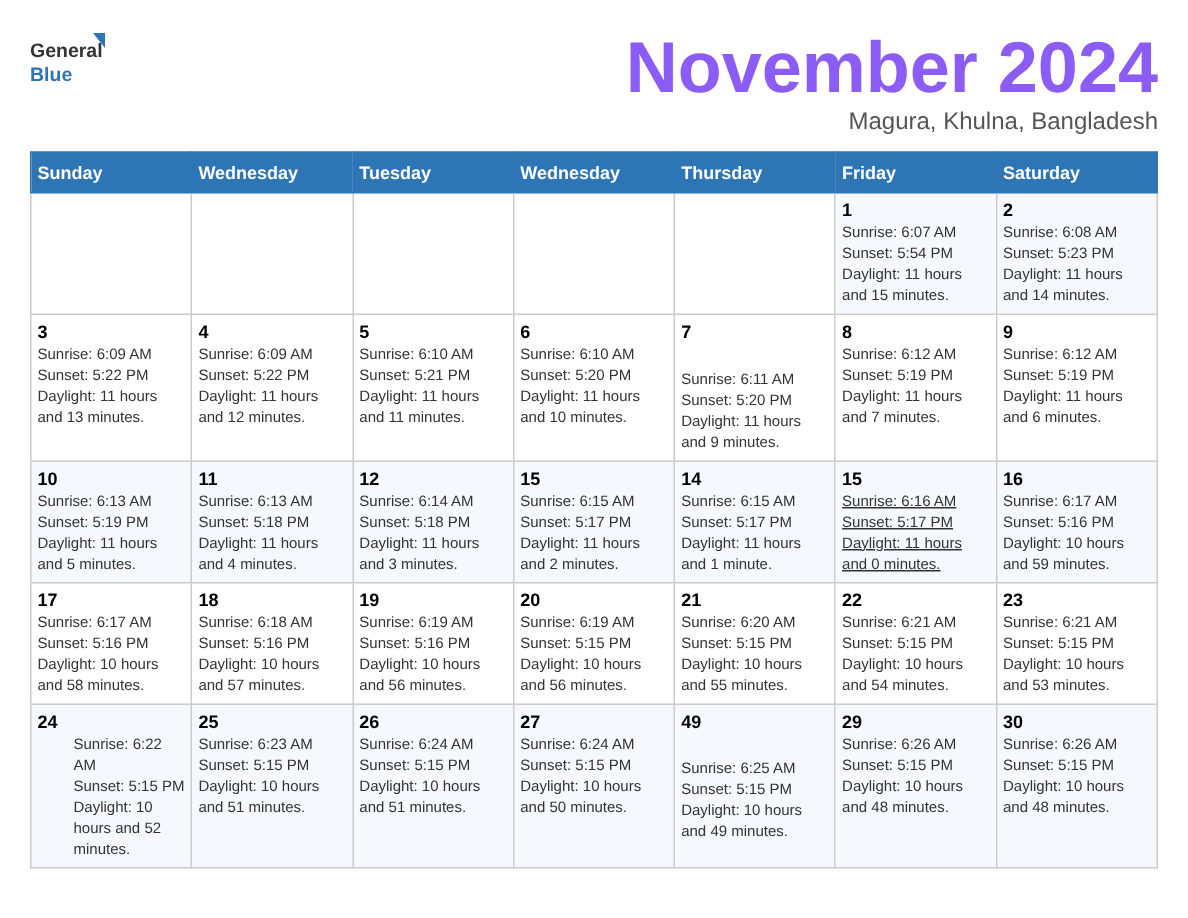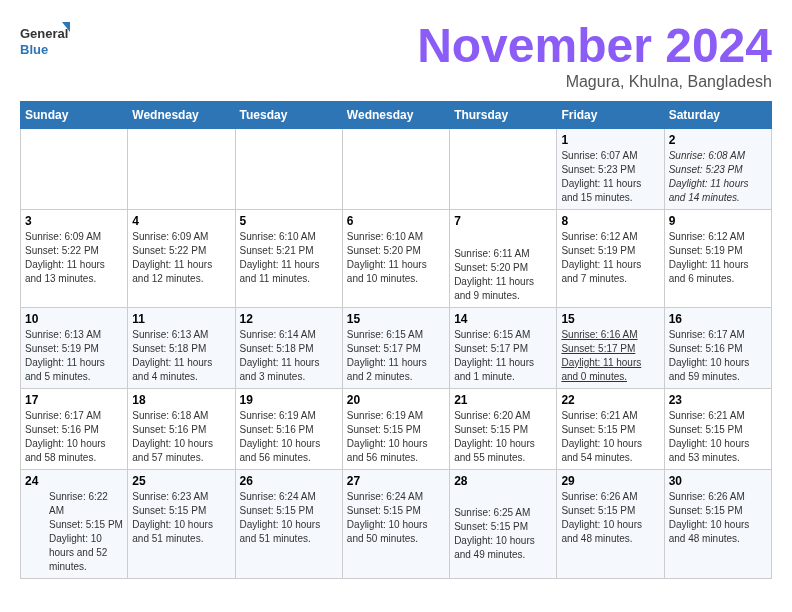--- a/index.html
+++ b/index.html
@@ -109,26 +109,26 @@
   <tbody id="calendar-body">
   <tr>
         <td class="empty-cell"></td>
         <td class="empty-cell"></td>
         <td class="empty-cell"></td>
         <td class="empty-cell"></td>
         <td class="empty-cell"></td>
         <td>
           <div class="day-number">1</div>
           <div class="day-info" style="white-space: pre-line;">Sunrise: 6:07 AM
-Sunset: 5:23 PM
+Sunset: 5:54 PM
 Daylight: 11 hours and 15 minutes.</div>
         </td>
         <td>
           <div class="day-number">2</div>
-          <div class="day-info" style="white-space: pre-line; font-style: italic;">Sunrise: 6:08 AM
+          <div class="day-info" style="white-space: pre-line;">Sunrise: 6:08 AM
 Sunset: 5:23 PM
 Daylight: 11 hours and 14 minutes.</div>
         </td>
       </tr>
       <tr>
         <td>
           <div class="day-number">3</div>
           <div class="day-info" style="white-space: pre-line;">Sunrise: 6:09 AM
 Sunset: 5:22 PM
 Daylight: 11 hours and 13 minutes.</div>
@@ -277,21 +277,21 @@
 Sunset: 5:15 PM
 Daylight: 10 hours and 51 minutes.</div>
         </td>
         <td>
           <div class="day-number">27</div>
           <div class="day-info" style="white-space: pre-line;">Sunrise: 6:24 AM
 Sunset: 5:15 PM
 Daylight: 10 hours and 50 minutes.</div>
         </td>
         <td>
-          <div class="day-number">28</div>
+          <div class="day-number">49</div>
           <div class="day-info" style="white-space: pre-line; margin-top: 18px;">Sunrise: 6:25 AM
 Sunset: 5:15 PM
 Daylight: 10 hours and 49 minutes.</div>
         </td>
         <td>
           <div class="day-number">29</div>
           <div class="day-info" style="white-space: pre-line;">Sunrise: 6:26 AM
 Sunset: 5:15 PM
 Daylight: 10 hours and 48 minutes.</div>
         </td>

